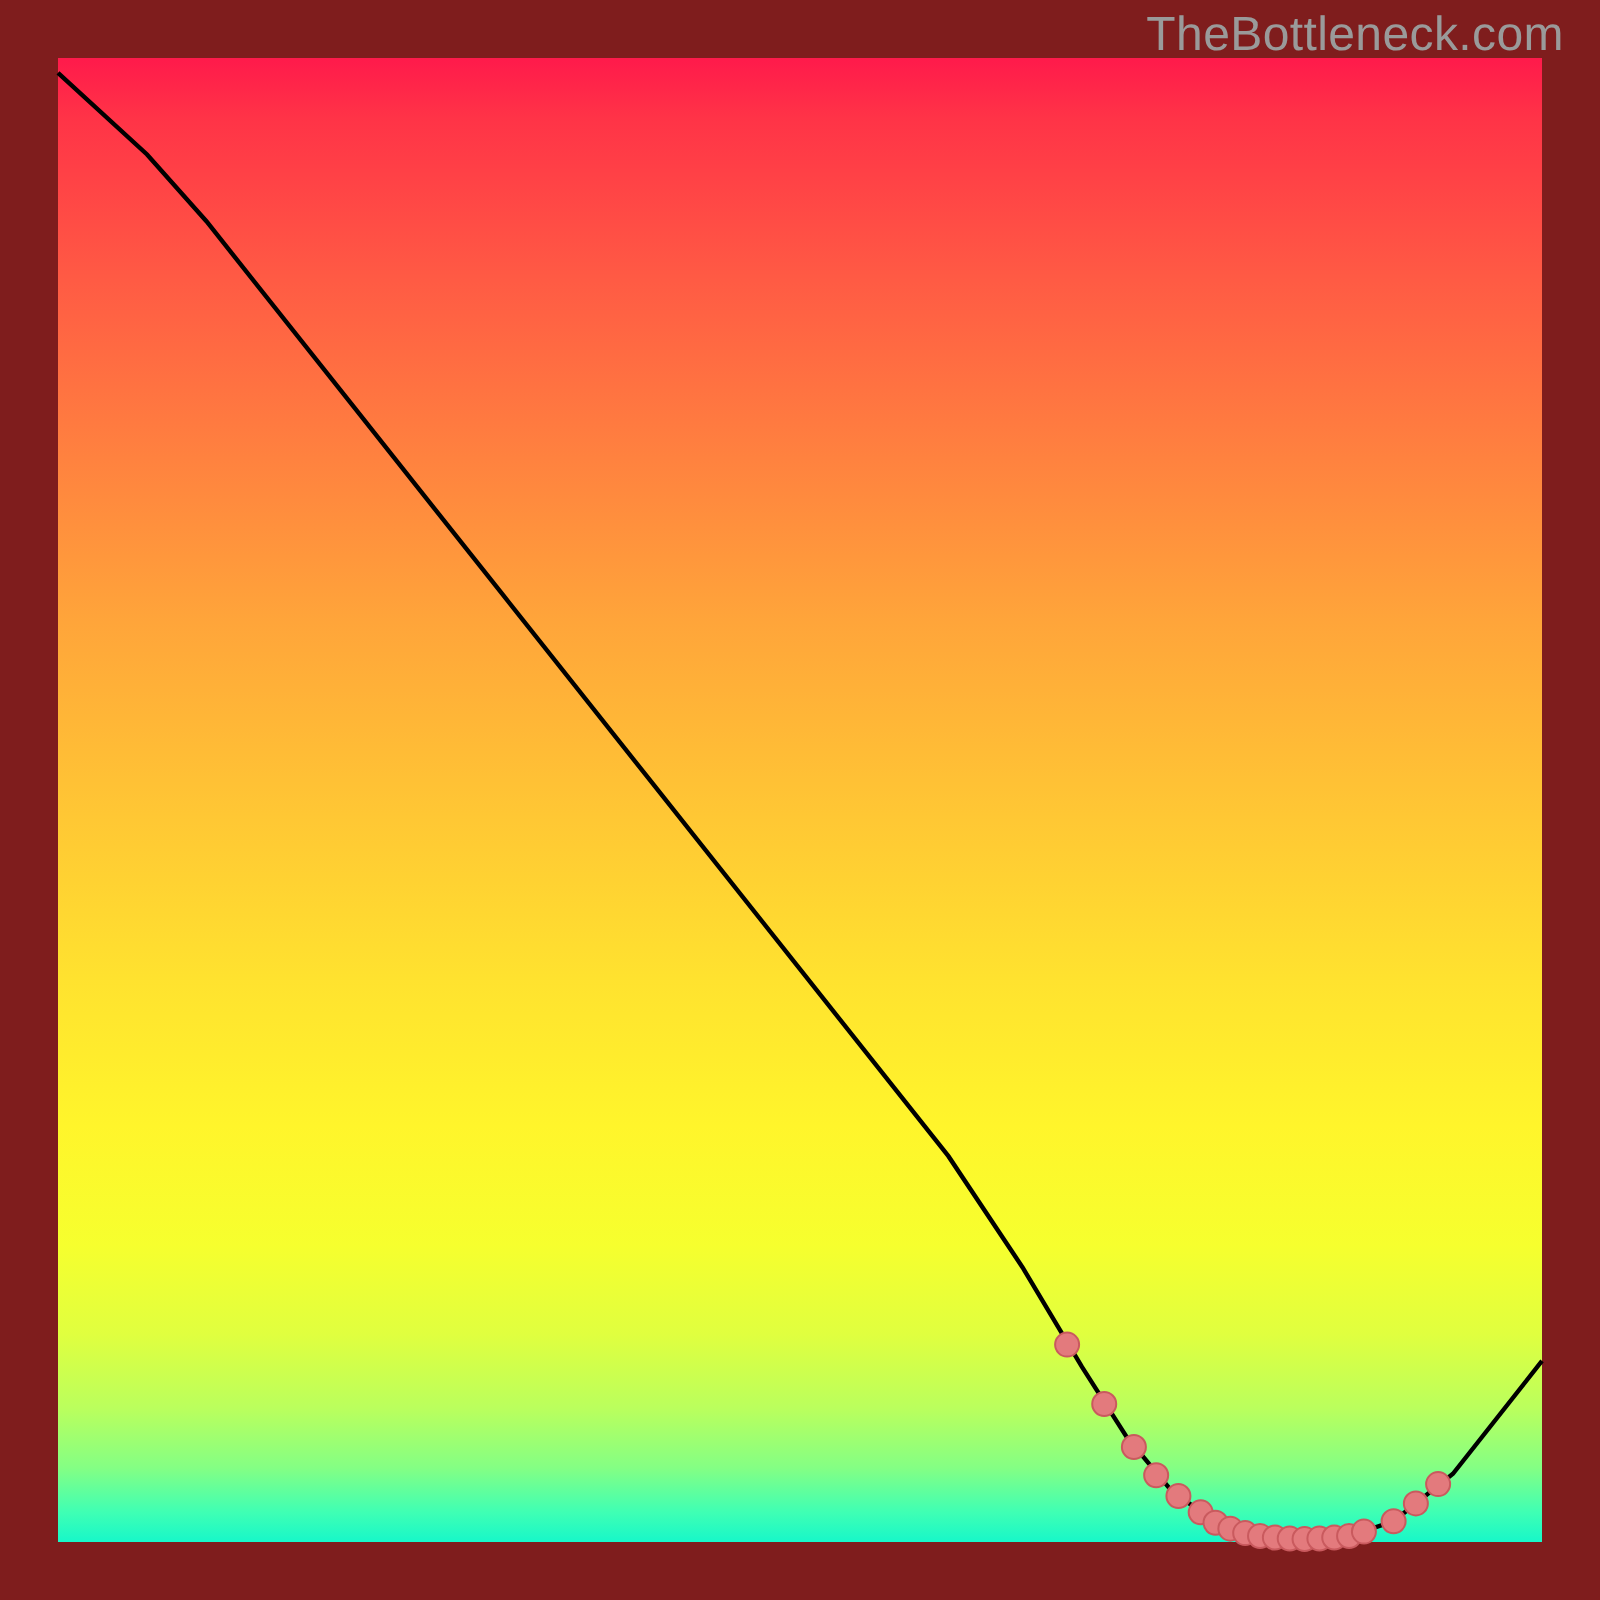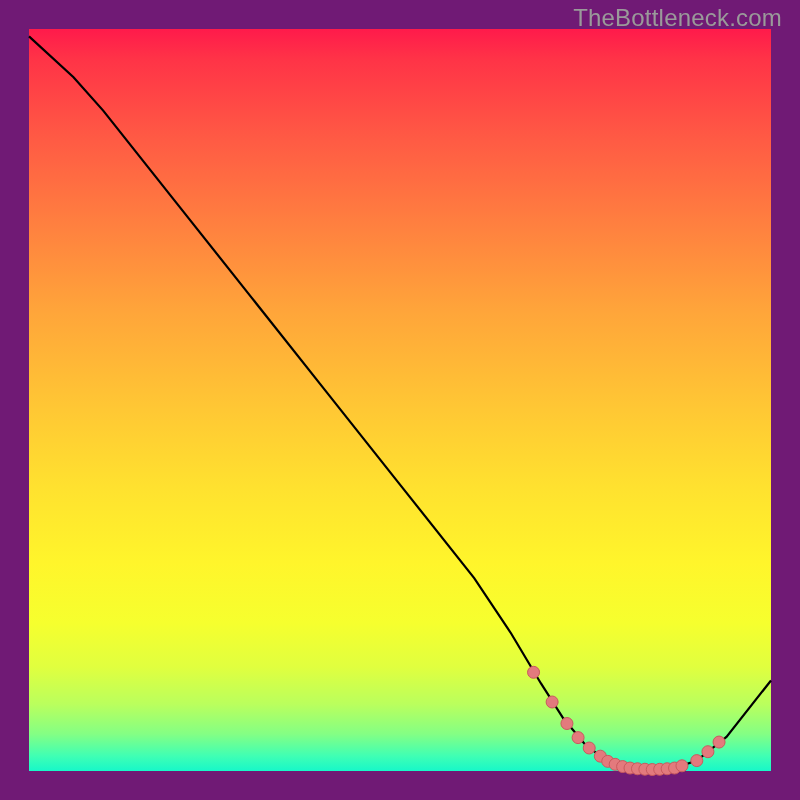--- a/index.html
+++ b/index.html
@@ -11,21 +11,21 @@
     overflow: hidden;
     position: relative;
     font-family: Arial, Helvetica, sans-serif;
   }
   .frame {
     position: absolute;
     left: 0;
     top: 0;
     width: 800px;
     height: 800px;
-    background: #701a75;
+    background: #7f1d1d;
   }
   .plot {
     position: absolute;
     left: 29px;
     top: 29px;
     width: 742px;
     height: 742px;
     background: linear-gradient(to bottom,
       #ff1a4b 0%,
       #ff3347 4%,

